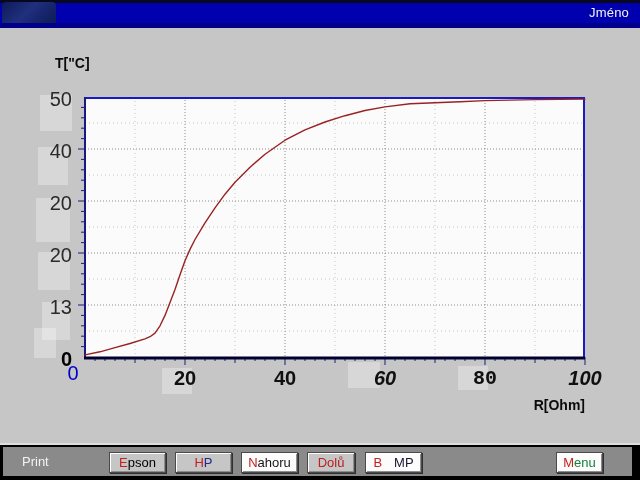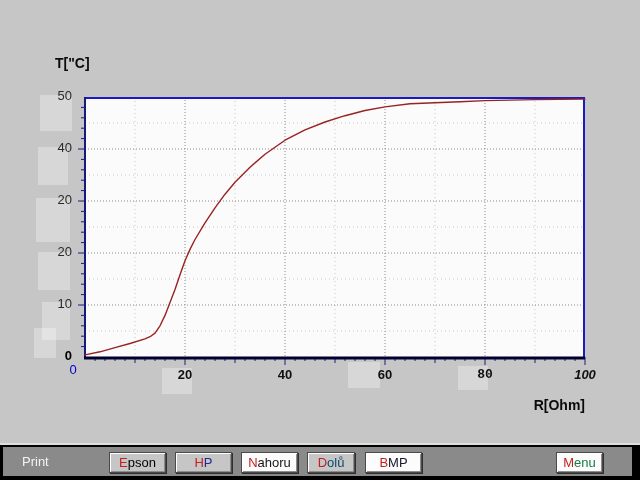--- a/index.html
+++ b/index.html
@@ -19,21 +19,21 @@
   .titlebar .title{
     position:absolute;right:11px;top:0;height:23px;line-height:26px;
     color:#F4F4F4;font-size:13px;letter-spacing:0.2px;
   }
   
   .main{position:absolute;left:0;top:28px;width:640px;height:415px;background:#C6C6C6;}
   .ghost{position:absolute;background:rgba(255,255,255,0.30);}
   .axis-title{position:absolute;font-size:14px;font-weight:bold;color:#0A0A0A;}
   .ylab{left:55px;top:27px;}
   .xlab{right:55px;top:369px;}
-  .tick-label{position:absolute;font-size:13px;white-space:nowrap;}
+  .tick-label{position:absolute;font-size:20px;white-space:nowrap;}
   .ytick{right:568px;text-align:right;color:#2A2A2A;}
   .ytick.zero{font-weight:bold;color:#000;}
   .xtick{transform:translateX(-50%);font-weight:bold;color:#101010;}
   .xtick.zero{font-weight:normal;color:#0000CC;}
   #plot-svg{position:absolute;left:70px;top:69px;}
   
   .bottombar{position:absolute;left:0;top:443px;width:640px;height:37px;background:#C6C6C6;}
   .bottombar .lightline{position:absolute;left:0;top:0;width:100%;height:2px;background:#DEDEDE;}
   .bottombar .frame{position:absolute;left:0;top:2px;width:640px;height:35px;background:#000000;}
   .bottombar .bar{position:absolute;left:3px;top:2px;width:629px;height:29px;background:#8A8A8A;}
@@ -47,20 +47,26 @@
   }
   .btn.gray{background:#C6C6C6;}
   .btn.white{background:#FCFCFC;}
   .btn .hot{color:#C42020;}
 </style>
 </head>
 <body>
 
 <div class="screen">
 
+  <div class="titlebar">
+    <div class="topstrip"></div>
+    <div class="logo"></div>
+    <div class="title">Jméno</div>
+    <div class="bottomstrip"></div>
+  </div>
 
   <div class="main">
     <div id="ghosts">
         <div class="ghost" style="left: 40px; top: 67px; width: 32px; height: 36px;"></div>
         <div class="ghost" style="left: 38px; top: 119px; width: 30px; height: 38px;"></div>
         <div class="ghost" style="left: 36px; top: 170px; width: 34px; height: 44px;"></div>
         <div class="ghost" style="left: 38px; top: 224px; width: 32px; height: 38px;"></div>
         <div class="ghost" style="left: 42px; top: 274px; width: 28px; height: 38px;"></div>
         <div class="ghost" style="left: 34px; top: 300px; width: 22px; height: 30px;"></div>
         <div class="ghost" style="left: 162px; top: 340px; width: 30px; height: 26px;"></div>
@@ -163,29 +169,29 @@
         <line x1="485" y1="260" x2="485" y2="264" stroke="#1A1A7E" stroke-width="1"></line>
         <line x1="495" y1="260" x2="495" y2="264" stroke="#1A1A7E" stroke-width="1"></line>
         <line x1="505" y1="260" x2="505" y2="264" stroke="#1A1A7E" stroke-width="1"></line>
         <line x1="515" y1="260" x2="515" y2="268" stroke="#1A1A7E" stroke-width="1"></line>
         <line x1="15" y1="0" x2="15" y2="260" stroke="#1A1A7E" stroke-width="2"></line>
         <line x1="14" y1="261" x2="515" y2="261" stroke="#000030" stroke-width="3"></line>
         <polyline points="15.0,257.9 30.0,254.8 45.0,250.6 60.0,246.5 75.0,241.8 80.0,239.7 85.0,236.1 90.0,228.8 95.0,218.4 100.0,205.4 105.0,192.4 110.0,177.8 115.0,163.8 120.0,152.4 125.0,142.5 135.0,125.8 145.0,110.8 155.0,97.2 165.0,85.3 180.0,70.2 195.0,57.2 215.0,43.2 235.0,32.8 255.0,25.0 275.0,18.7 295.0,13.5 315.0,9.9 340.0,6.8 365.0,5.7 390.0,4.7 415.0,3.6 440.0,3.1 465.0,2.6 490.0,2.3 515.0,2.1" fill="none" stroke="#992222" stroke-width="1.4" stroke-linejoin="round" stroke-linecap="round"></polyline>
       </svg>
     <div id="tick-labels">
         <div class="tick-label ytick zero" style="top: 320px;">0</div>
-        <div class="tick-label ytick" style="top: 268px;">10</div>
+        <div class="tick-label ytick" style="top: 268px;">13</div>
         <div class="tick-label ytick" style="top: 216px;">20</div>
         <div class="tick-label ytick" style="top: 164px;">20</div>
         <div class="tick-label ytick" style="top: 112px;">40</div>
         <div class="tick-label ytick" style="top: 60px;">50</div>
         <div class="tick-label xtick zero" style="left: 73px; top: 334px;">0</div>
         <div class="tick-label xtick" style="left: 185px; top: 339px;">20</div>
         <div class="tick-label xtick" style="left: 285px; top: 339px;">40</div>
-        <div class="tick-label xtick" style="left: 385px; top: 339px;">60</div>
+        <div class="tick-label xtick" style="left: 385px; top: 339px; font-style: italic;">60</div>
         <div class="tick-label xtick" style="left: 485px; top: 339px; font-family: Liberation Mono, monospace;">80</div>
         <div class="tick-label xtick" style="left: 585px; top: 339px; font-style: italic;">100</div>
       </div>
     <div class="axis-title xlab">R[Ohm]</div>
   </div>
 
   <div class="bottombar">
     <div class="lightline"></div>
     <div class="frame">
       <div class="bar">
@@ -198,25 +204,25 @@
             <div class="btn gray" style="left: 172px; width: 57px;">
               <span class="hot">H</span>
               <span style="color: rgb(38, 38, 142);">P</span>
             </div>
             <div class="btn white" style="left: 238px; width: 57px;">
               <span class="hot">N</span>
               <span style="color: rgb(22, 22, 22);">ahoru</span>
             </div>
             <div class="btn gray" style="left: 304px; width: 48px;">
               <span class="hot">D</span>
-              <span style="color: #0c4a6e;">olů</span>
+              <span style="color: #b91c1c;">olů</span>
             </div>
             <div class="btn white" style="left: 362px; width: 57px;">
               <span class="hot">B</span>
-              <span style="color: rgb(22, 22, 48);">MP</span>
+              <span style="color: rgb(22, 22, 48); padding-left: 12px;">MP</span>
             </div>
             <div class="btn white" style="left: 553px; width: 47px;">
               <span class="hot">M</span>
               <span style="color: #15803d;">enu</span>
             </div>
           </div>
       </div>
     </div>
   </div>
 

